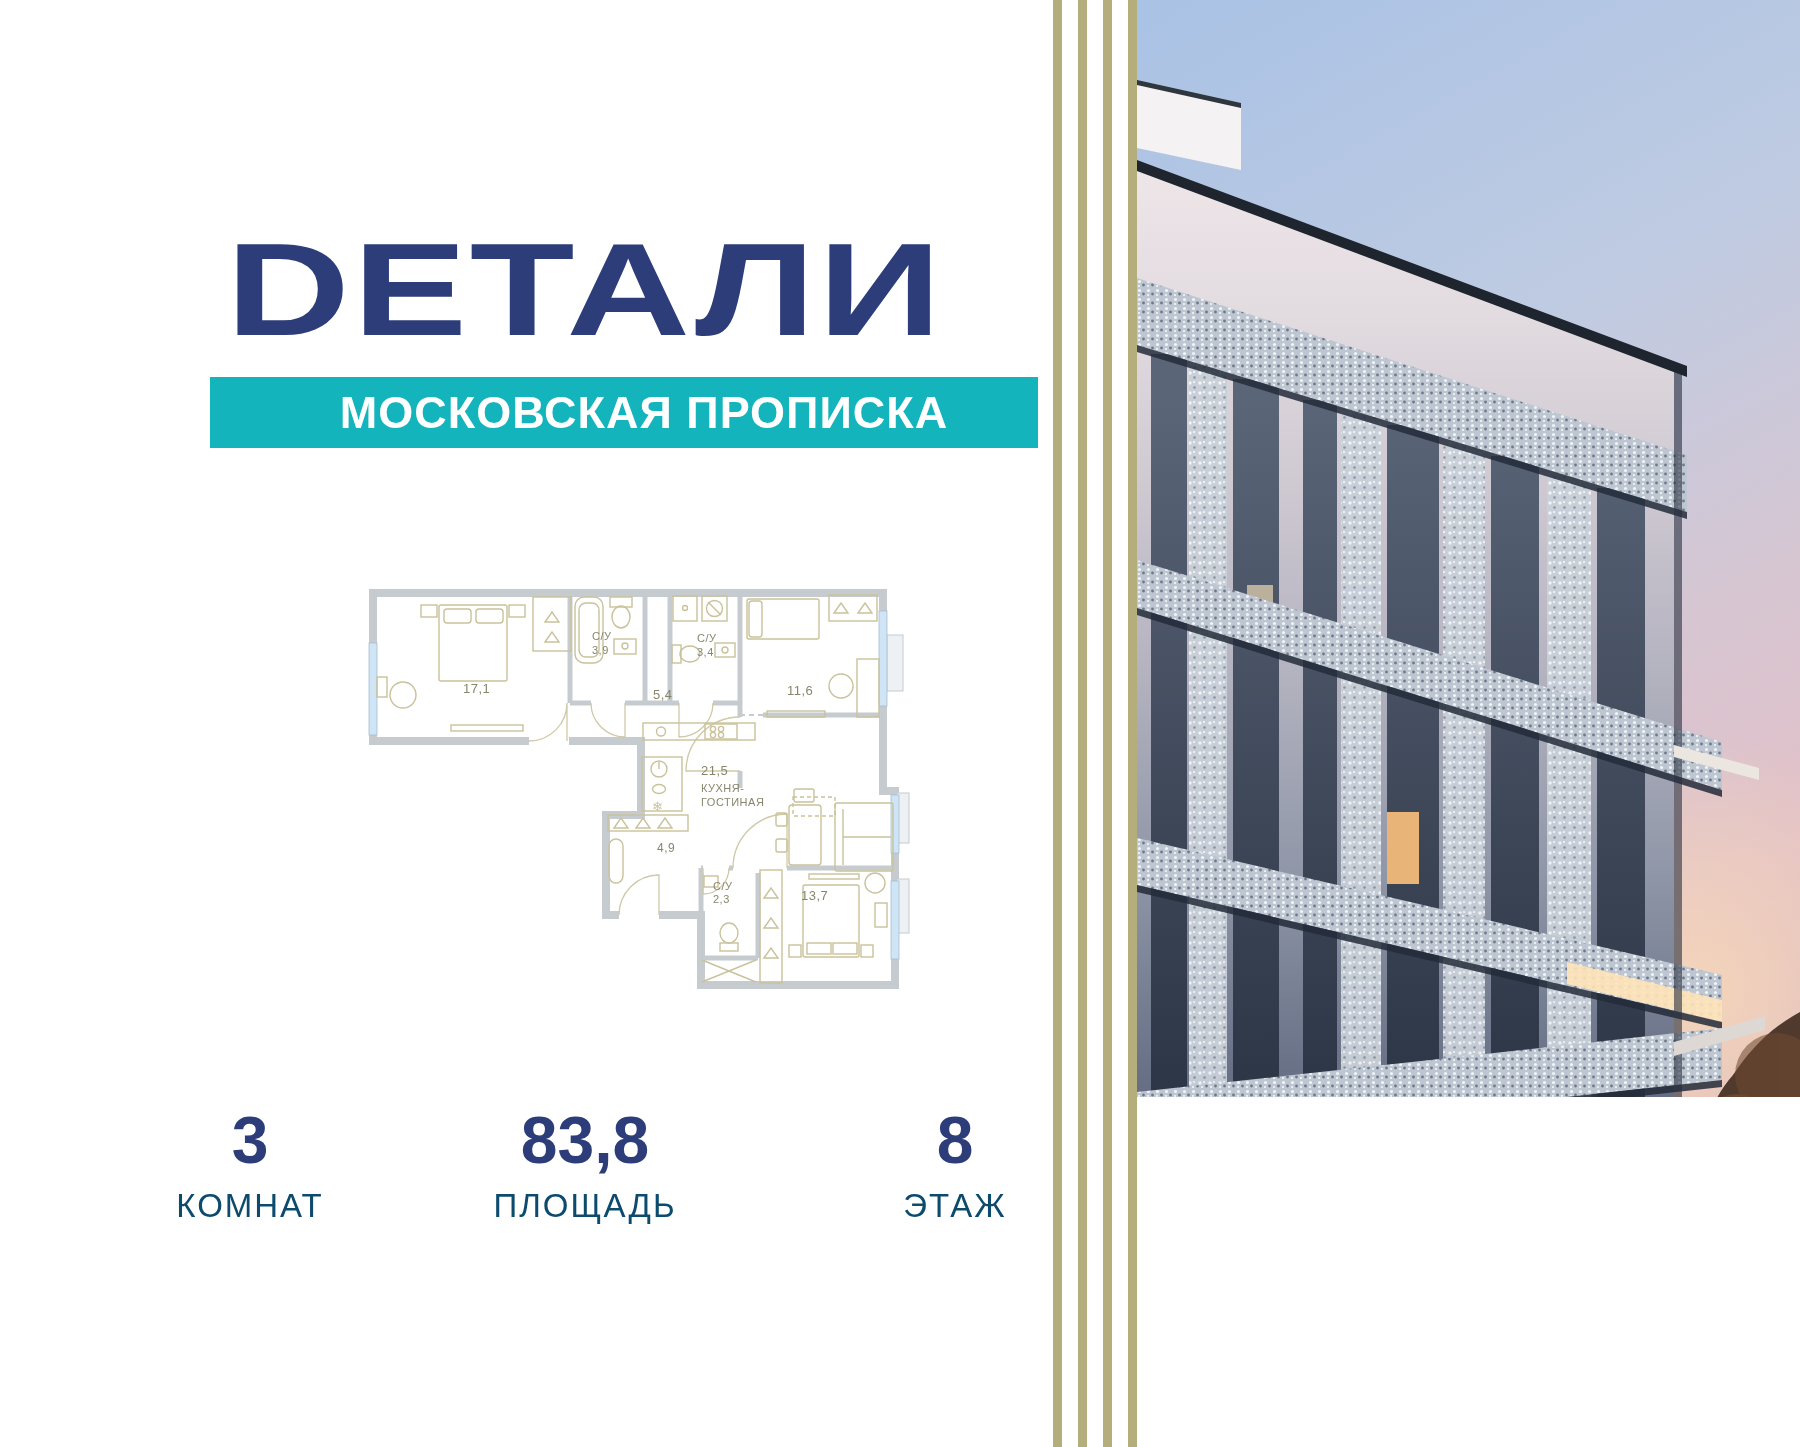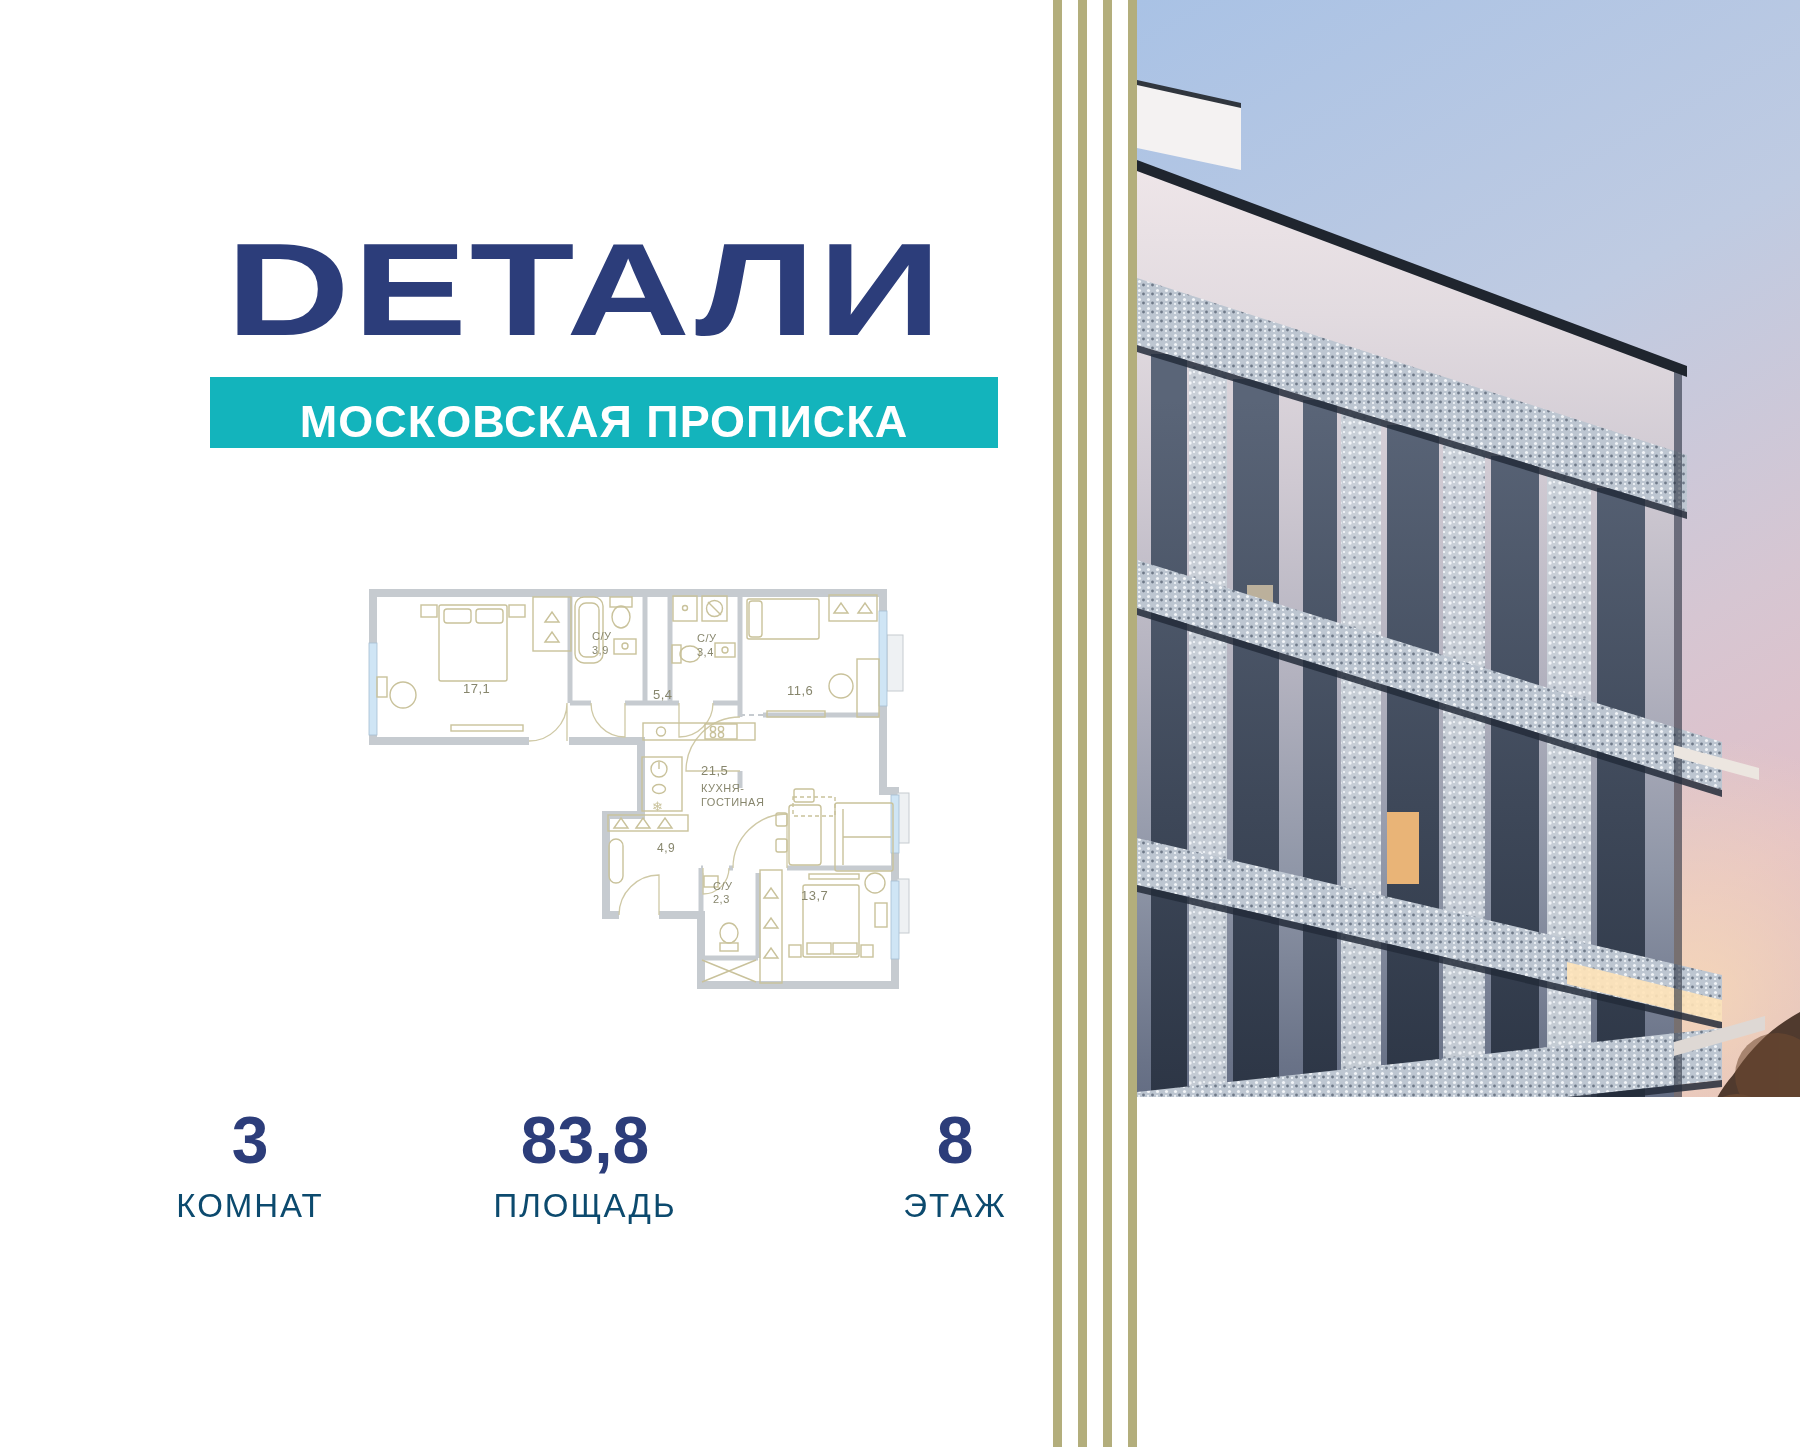--- a/index.html
+++ b/index.html
@@ -5,21 +5,21 @@
   html,body{margin:0;padding:0;background:#ffffff;}
   .canvas{position:relative;width:1800px;height:1447px;background:#ffffff;overflow:hidden;
           font-family:"Liberation Sans",sans-serif;}
 
   
   .info-panel{position:absolute;left:0;top:0;width:1053px;height:1050px;background:#ffffff;}
   .project-logo{position:absolute;left:90px;top:224px;width:990px;text-align:center;
     font-size:132px;font-weight:bold;color:#2c3d7a;letter-spacing:2px;line-height:1;
     transform:scaleX(1.30);transform-origin:center;white-space:nowrap;}
   .subtitle-banner{position:absolute;left:210px;top:377px;width:788px;height:71px;background:#13b4bc;
-    display:flex;align-items:flex-end;justify-content:center;}
+    display:flex;align-items:center;justify-content:center;padding-left:40px;}
   .subtitle-banner span{color:#ffffff;font-size:45px;font-weight:bold;letter-spacing:1px;white-space:nowrap;}
 
   .floorplan{position:absolute;left:363px;top:583px;width:550px;height:412px;}
 
   .stat{position:absolute;top:1105px;text-align:center;}
   .stat-rooms{left:130px;width:240px;}
   .stat-area{left:425px;width:320px;}
   .stat-floor{left:830px;width:250px;}
   .stat-value{font-size:66px;line-height:70px;font-weight:bold;color:#2c3d7a;}
   .stat-label{margin-top:12px;font-size:33px;font-weight:normal;color:#0c4a6e;letter-spacing:2px;}

